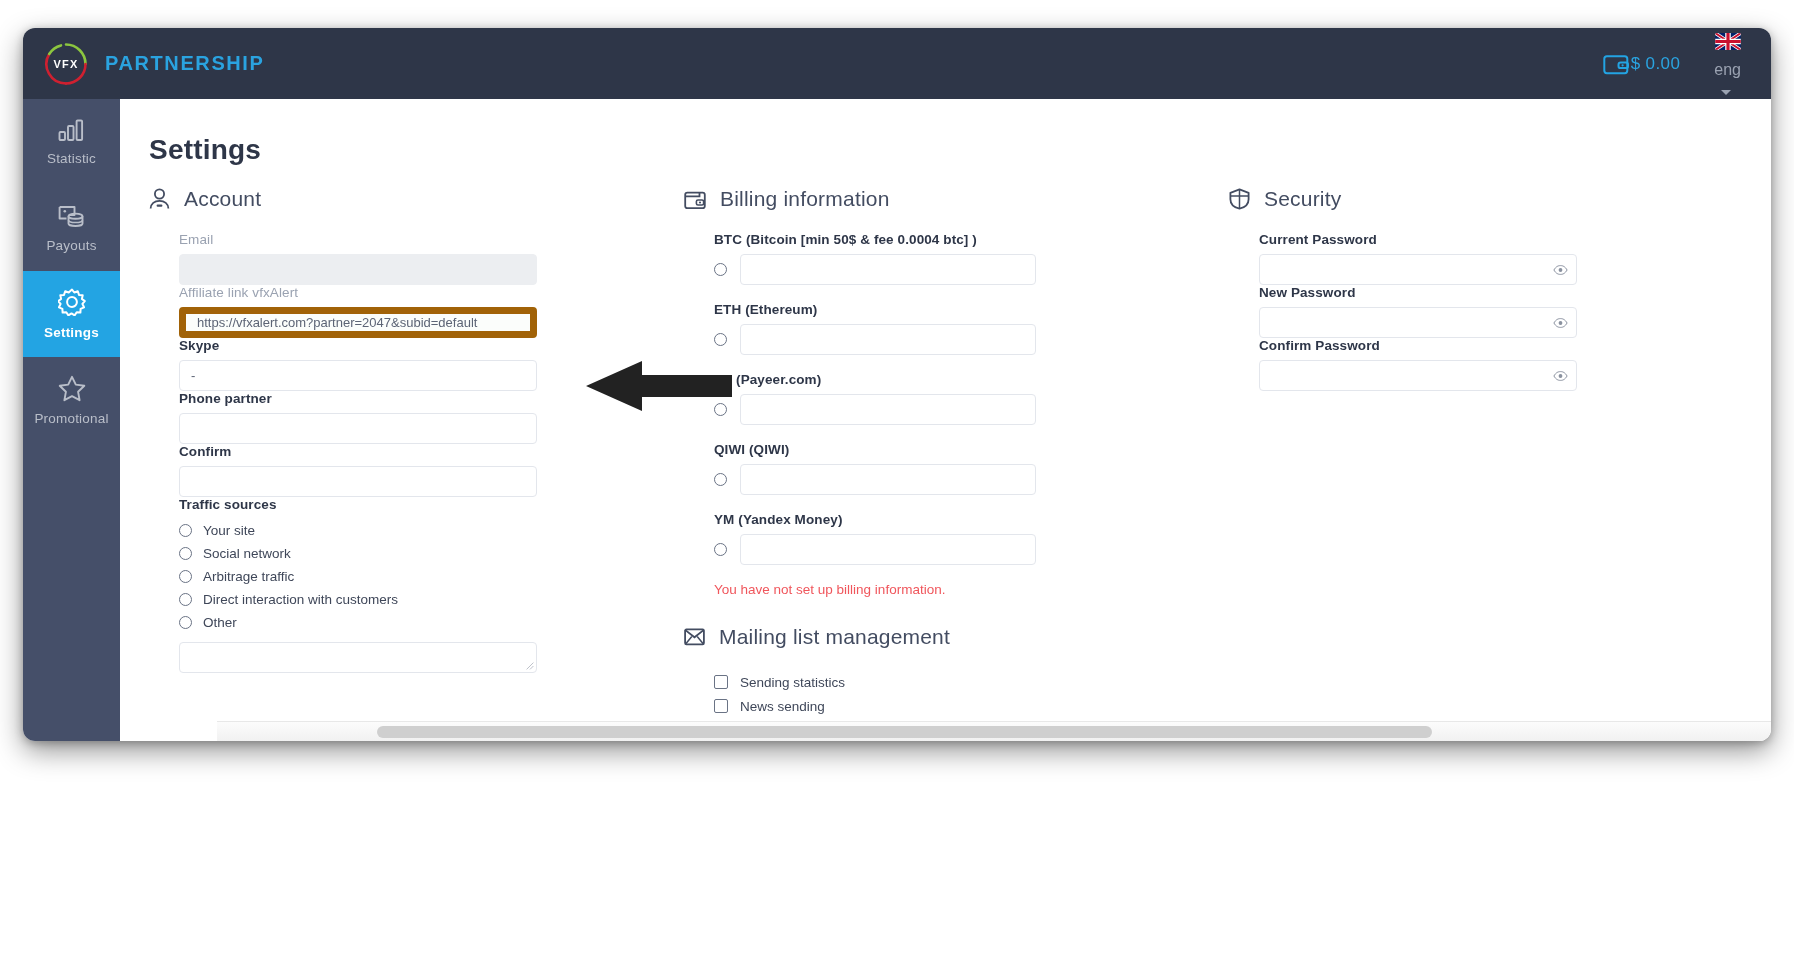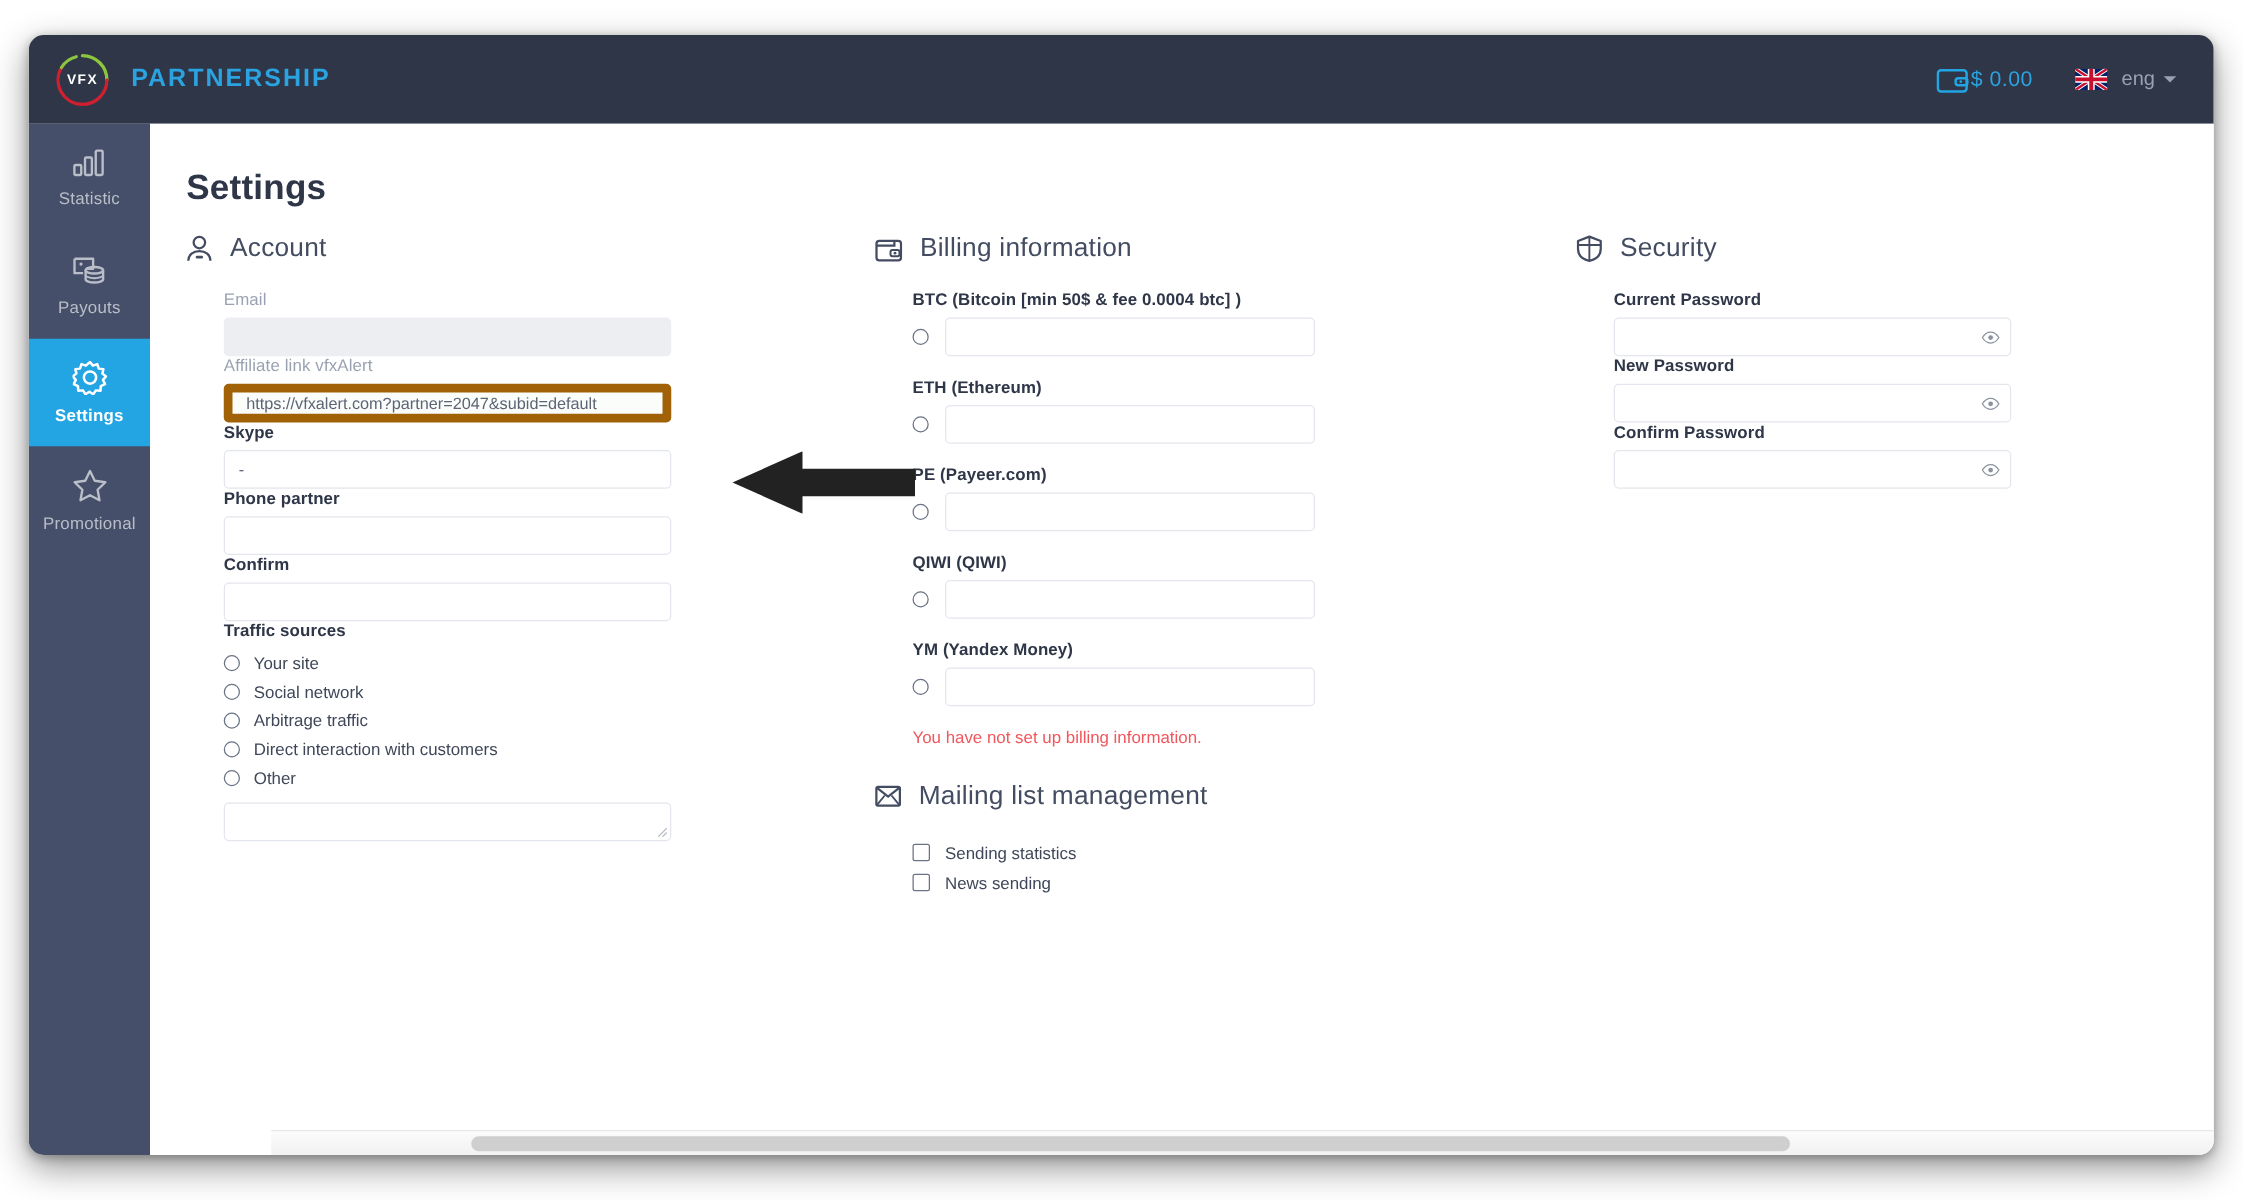--- a/index.html
+++ b/index.html
@@ -7,21 +7,21 @@
     width: 1794px; height: 960px;
     background: #ffffff;
     font-family: "Liberation Sans", sans-serif;
     overflow: hidden;
   }
 
   
   .window {
     position: absolute;
     left: 23px; top: 28px;
-    width: 1748px; height: 896px;
+    width: 1748px; height: 713px;
     background: #ffffff;
     border-radius: 12px;
     box-shadow: 0 10px 28px rgba(0,0,0,0.42), 0 2px 8px rgba(0,0,0,0.25);
     overflow: hidden;
   }
 
   
   .topbar {
     position: absolute;
     left: 0; top: 0; right: 0;
@@ -53,21 +53,21 @@
     letter-spacing: 1.6px;
   }
   .topright { display: flex; align-items: center; gap: 34px; }
   .balance { display: flex; align-items: center; gap: 2px; }
   .balance-amount {
     color: #2aa3e0;
     font-size: 17px;
     font-weight: 400;
     letter-spacing: .4px;
   }
-  .lang { display: flex; align-items: center; gap: 11px; cursor: pointer; }
+  .lang { display: flex; align-items: center; gap: 11px; cursor: pointer; flex-direction: column; }
   .flag {
     width: 26px; height: 17px;
     border-radius: 2px;
     overflow: hidden;
     display: block;
   }
   .lang-label { color: #9aa2b1; font-size: 16px; }
   .caret {
     width: 0; height: 0;
     border-left: 5px solid transparent;
@@ -110,21 +110,21 @@
     font-size: 28px;
     font-weight: 700;
     color: #2e3648;
     letter-spacing: .2px;
   }
 
   .columns {
     position: absolute;
     left: 29px; right: 20px; top: 88px;
     display: flex;
-    gap: 16px;
+    gap: 0;
   }
   .col { flex: 0 0 auto; }
   .col-account { width: 535px; }
   .col-billing { width: 545px; }
   .col-security { width: 520px; }
 
   .section-head {
     display: flex;
     align-items: center;
     gap: 14px;

